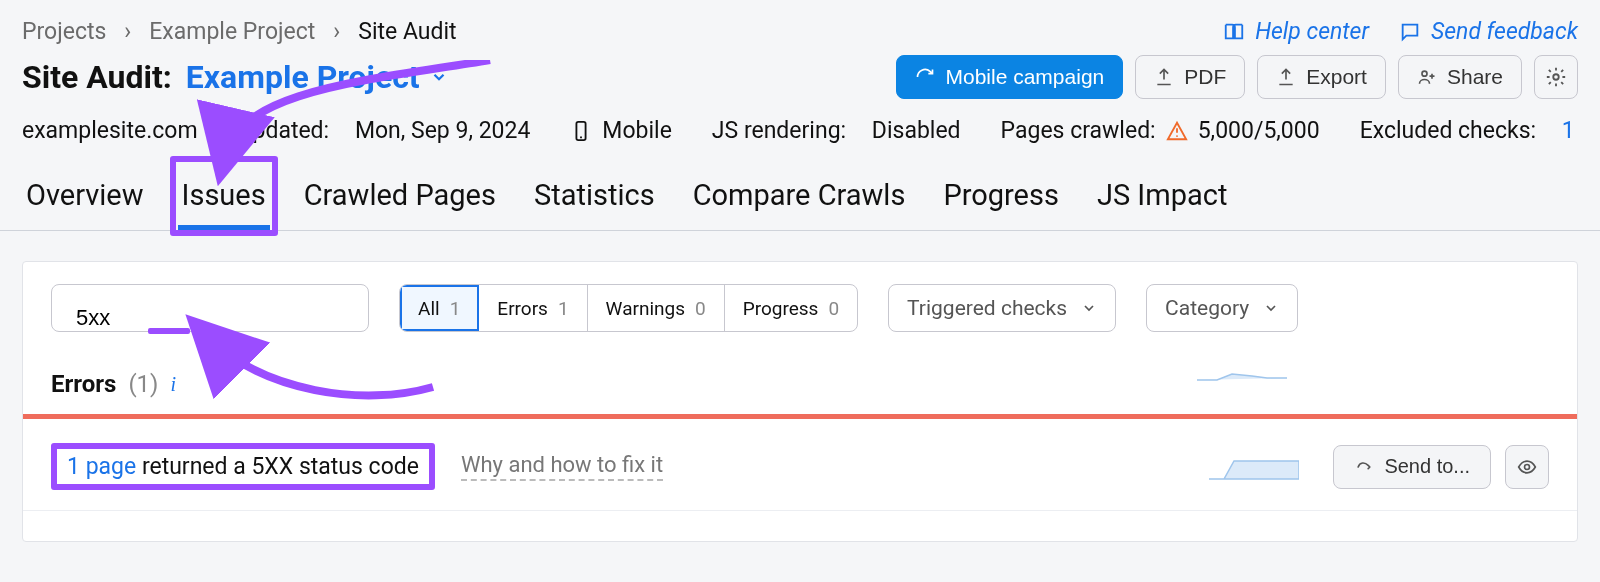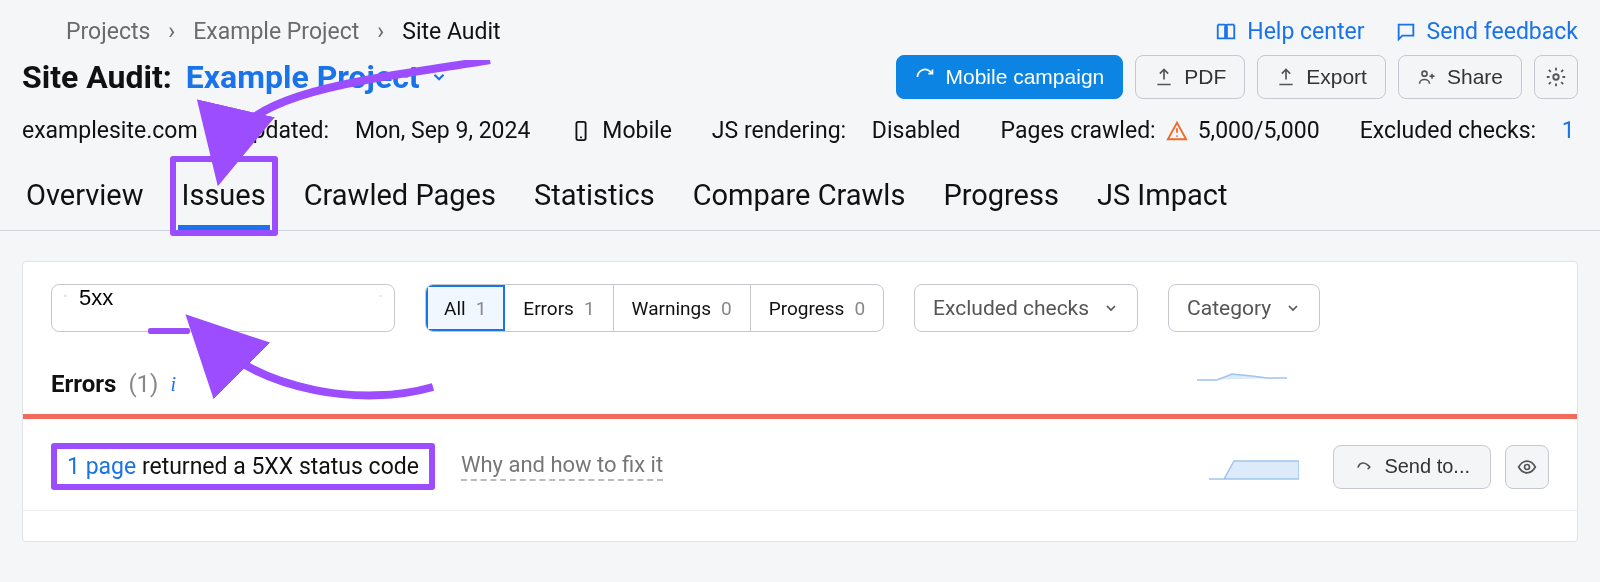--- a/index.html
+++ b/index.html
@@ -1,26 +1,26 @@
 <!DOCTYPE html>
 <html><head>
 <meta charset="utf-8">
 <style>
   * { box-sizing: border-box; margin: 0; padding: 0; }
   html, body { width: 1600px; height: 582px; font-family: -apple-system, BlinkMacSystemFont, "Segoe UI", Roboto, Arial, sans-serif; background:#f5f6f8; color:#111; }
   a { text-decoration:none; }
 
   
   .topbar { display:flex; align-items:center; justify-content:space-between; padding:18px 22px 0 22px; font-size:23px; }
-  .breadcrumbs { display:flex; align-items:flex-end; gap:18px; color:#6b6b6b;margin-left:44px; }
+  .breadcrumbs { display:flex; align-items:flex-end; gap:18px; color:#6b6b6b; }
   .breadcrumbs .crumb { color:#6b6b6b; }
   .breadcrumbs .crumb.current { color:#111; }
   .breadcrumbs .sep { color:#6b6b6b; }
   .right-links { display:flex; align-items:center; gap:30px; font-size:23px; color:#1a73e8; }
-  .right-links .link { display:flex; align-items:center; gap:10px; color:#1a73e8; }
+  .right-links .link { display:flex; align-items:center; gap:10px; color:#1a73e8;font-style:italic; }
   .right-links svg { width:22px; height:22px; stroke:#1a73e8; fill:none; stroke-width:2; }
 
   
   .titlebar { display:flex; align-items:center; justify-content:space-between; padding:10px 22px 0 22px; }
   .titlebar .left { display:flex; align-items:baseline; gap:14px; }
   .titlebar h1 { font-size:32px; font-weight:700; }
   .titlebar .project-select { display:flex; align-items:center; gap:10px; color:#1a73e8; font-size:32px; font-weight:700; }
   .titlebar .project-select svg { width:18px; height:18px; stroke:#1a73e8; stroke-width:3; fill:none; }
   .titlebar .actions { display:flex; align-items:center; gap:12px; }
   .btn { display:flex; align-items:center; gap:10px; height:44px; padding:0 18px; border-radius:8px; font-size:21px; font-weight:500; border:1px solid #c7c7cf; background:#f4f5f7; color:#333; cursor:pointer; }
@@ -44,21 +44,21 @@
 
   
   .tab.issues-wrap { position:relative; }
   .tab-box { position:absolute; left:-8px; right:-8px; top:-22px; bottom:-6px; border:6px solid #9b4dff; border-radius:3px; pointer-events:none; }
 
   
   .panel { margin:30px 22px 20px 22px; background:#fff; border:1px solid #e1e3e8; border-radius:4px; padding:22px 0 30px 0; position:relative; }
 
   .filters { display:flex; align-items:center; gap:30px; padding:0 28px; }
 
-  .search { display:flex; align-items:flex-start; gap:12px; width:344px; height:48px; border:1px solid #c7c7cf; border-radius:8px; padding:0 12px; background:#fff; position:relative; }
+  .search { display:flex; align-items:flex-end; gap:12px; width:318px; height:48px; border:1px solid #c7c7cf; border-radius:8px; padding:0 12px; background:#fff; position:relative; }
   .search svg { width:22px; height:22px; stroke:#888; fill:none; stroke-width:2; }
   .search input { border:none; outline:none; font-size:22px; flex:1; background:transparent; }
   .search .clear { cursor:pointer; }
   .search .underline { position:absolute; left:96px; width:42px; height:6px; background:#9b4dff; bottom:-3px; border-radius:2px; }
 
   .segmented { display:flex; border:1px solid #c7c7cf; border-radius:8px; overflow:hidden; height:48px; }
   .segmented .seg { display:flex; align-items:center; gap:10px; padding:0 18px; font-size:19px; border-right:1px solid #c7c7cf; cursor:pointer; }
   .segmented .seg:last-child { border-right:none; }
   .segmented .seg.active { outline:2px solid #1a73e8; outline-offset:-2px; background:#f0f7ff; }
   .segmented .count { color:#888; }
@@ -243,21 +243,21 @@
         <span>Warnings</span>
         <span class="count">0</span>
       </div>
       <div class="seg">
         <span>Progress</span>
         <span class="count">0</span>
       </div>
     </div>
 
     <div class="dropdown">
-      <span>Excluded checks</span>
+      <span>Triggered checks</span>
       <svg viewBox="0 0 24 24">
           <polyline points="6 9 12 15 18 9"></polyline>
         </svg>
     </div>
 
     <div class="dropdown">
       <span>Category</span>
       <svg viewBox="0 0 24 24">
           <polyline points="6 9 12 15 18 9"></polyline>
         </svg>

